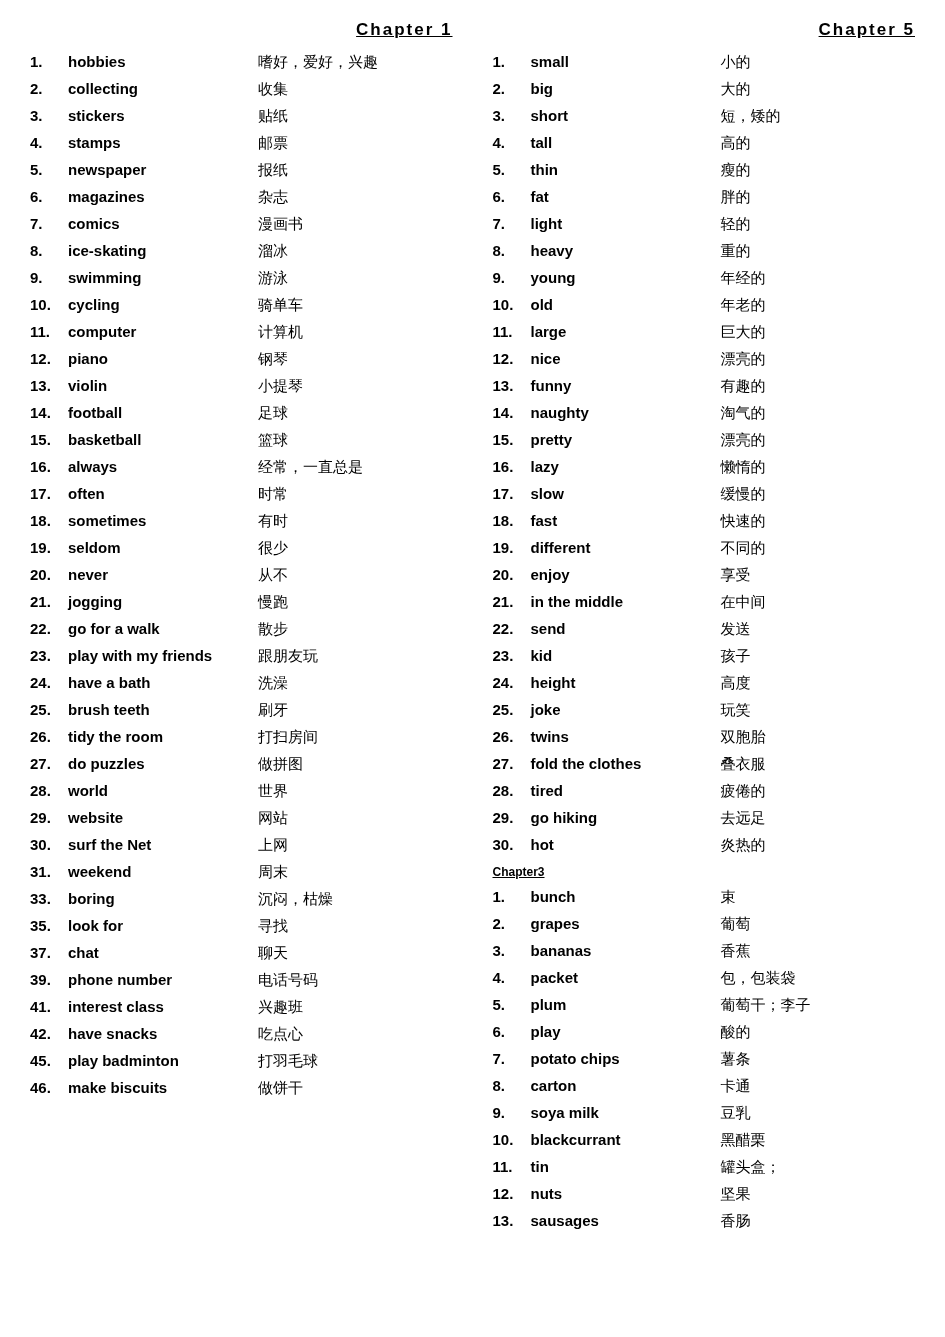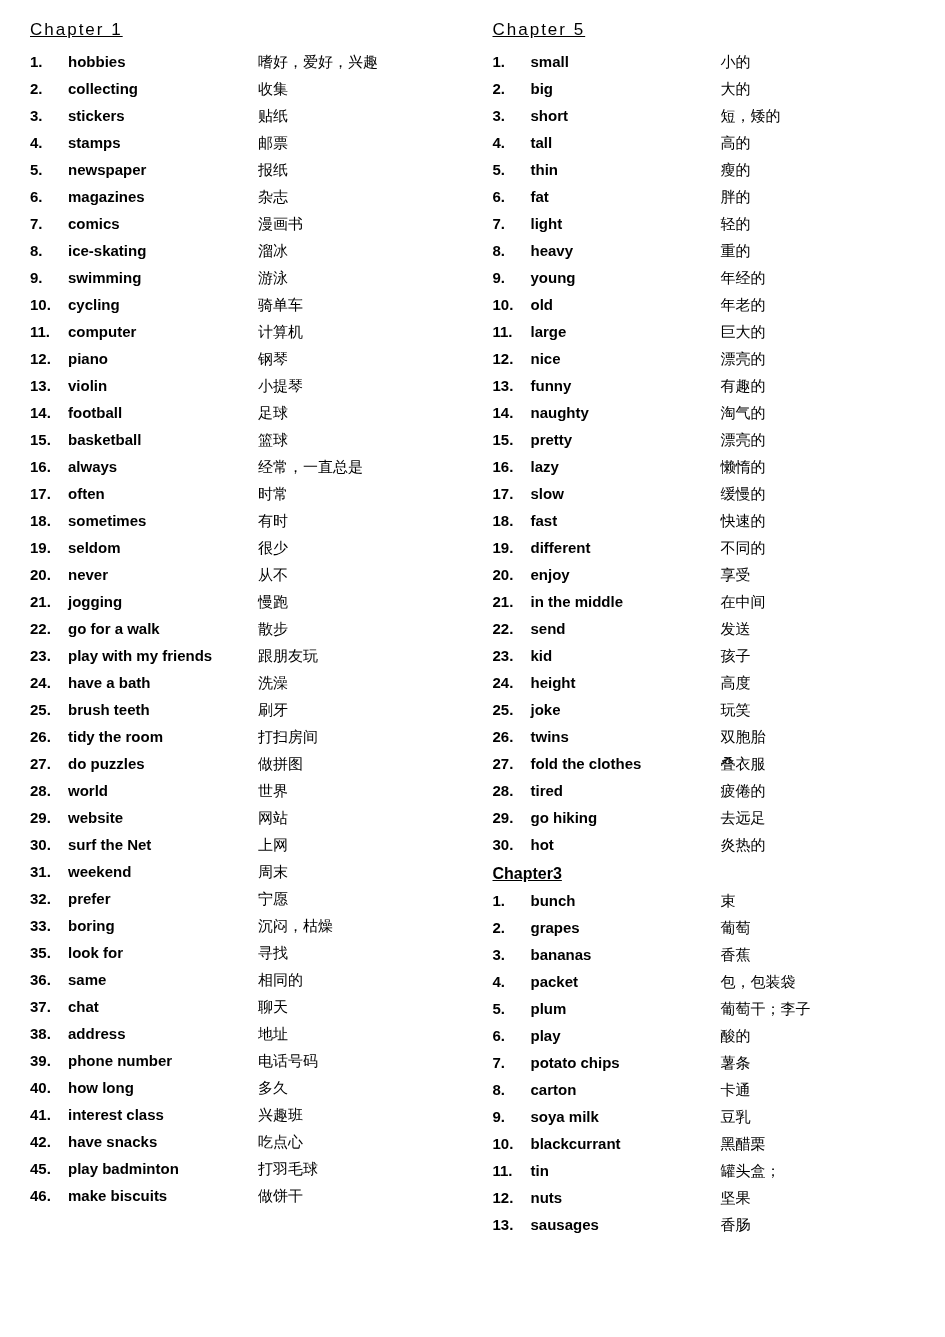--- a/index.html
+++ b/index.html
@@ -17,22 +17,22 @@
     }
     .page-container {
       display: flex;
       gap: 40px;
       width: 100%;
     }
     .column {
       flex: 1;
     }
     .chapter-title {
-      text-align: left;
-      font-weight: normal;
+      text-align: right;
+      font-weight: bold;
       font-size: 17px;
       text-decoration: underline;
       margin-bottom: 10px;
       letter-spacing: 2px;
     }
     .vocab-item {
       display: flex;
       margin-bottom: 3px;
       line-height: 1.6;
     }
@@ -44,21 +44,21 @@
     .vocab-en {
       font-weight: bold;
       min-width: 190px;
       flex-shrink: 0;
     }
     .vocab-cn {
       color: #000;
     }
     .chapter3-title {
       font-weight: bold;
-      font-size: 16px;
+      font-size: 12px;
       text-decoration: underline;
       margin-top: 8px;
       margin-bottom: 6px;
     }
   </style>
 </head>
 <body>
 
 <div class="page-container">
 
@@ -214,58 +214,38 @@
     <span class="vocab-num">30.</span>
     <span class="vocab-en">surf the Net</span>
     <span class="vocab-cn">上网</span>
   </div>
         <div class="vocab-item">
     <span class="vocab-num">31.</span>
     <span class="vocab-en">weekend</span>
     <span class="vocab-cn">周末</span>
   </div>
         <div class="vocab-item">
-    <span class="vocab-num">32.</span>
-    <span class="vocab-en">prefer</span>
-    <span class="vocab-cn">宁愿</span>
-  </div>
-        <div class="vocab-item">
     <span class="vocab-num">33.</span>
     <span class="vocab-en">boring</span>
     <span class="vocab-cn">沉闷，枯燥</span>
   </div>
         <div class="vocab-item">
     <span class="vocab-num">35.</span>
     <span class="vocab-en">look for</span>
     <span class="vocab-cn">寻找</span>
   </div>
         <div class="vocab-item">
-    <span class="vocab-num">36.</span>
-    <span class="vocab-en">same</span>
-    <span class="vocab-cn">相同的</span>
-  </div>
-        <div class="vocab-item">
     <span class="vocab-num">37.</span>
     <span class="vocab-en">chat</span>
     <span class="vocab-cn">聊天</span>
   </div>
         <div class="vocab-item">
-    <span class="vocab-num">38.</span>
-    <span class="vocab-en">address</span>
-    <span class="vocab-cn">地址</span>
-  </div>
-        <div class="vocab-item">
     <span class="vocab-num">39.</span>
     <span class="vocab-en">phone number</span>
     <span class="vocab-cn">电话号码</span>
-  </div>
-        <div class="vocab-item">
-    <span class="vocab-num">40.</span>
-    <span class="vocab-en">how long</span>
-    <span class="vocab-cn">多久</span>
   </div>
         <div class="vocab-item">
     <span class="vocab-num">41.</span>
     <span class="vocab-en">interest class</span>
     <span class="vocab-cn">兴趣班</span>
   </div>
         <div class="vocab-item">
     <span class="vocab-num">42.</span>
     <span class="vocab-en">have snacks</span>
     <span class="vocab-cn">吃点心</span>

